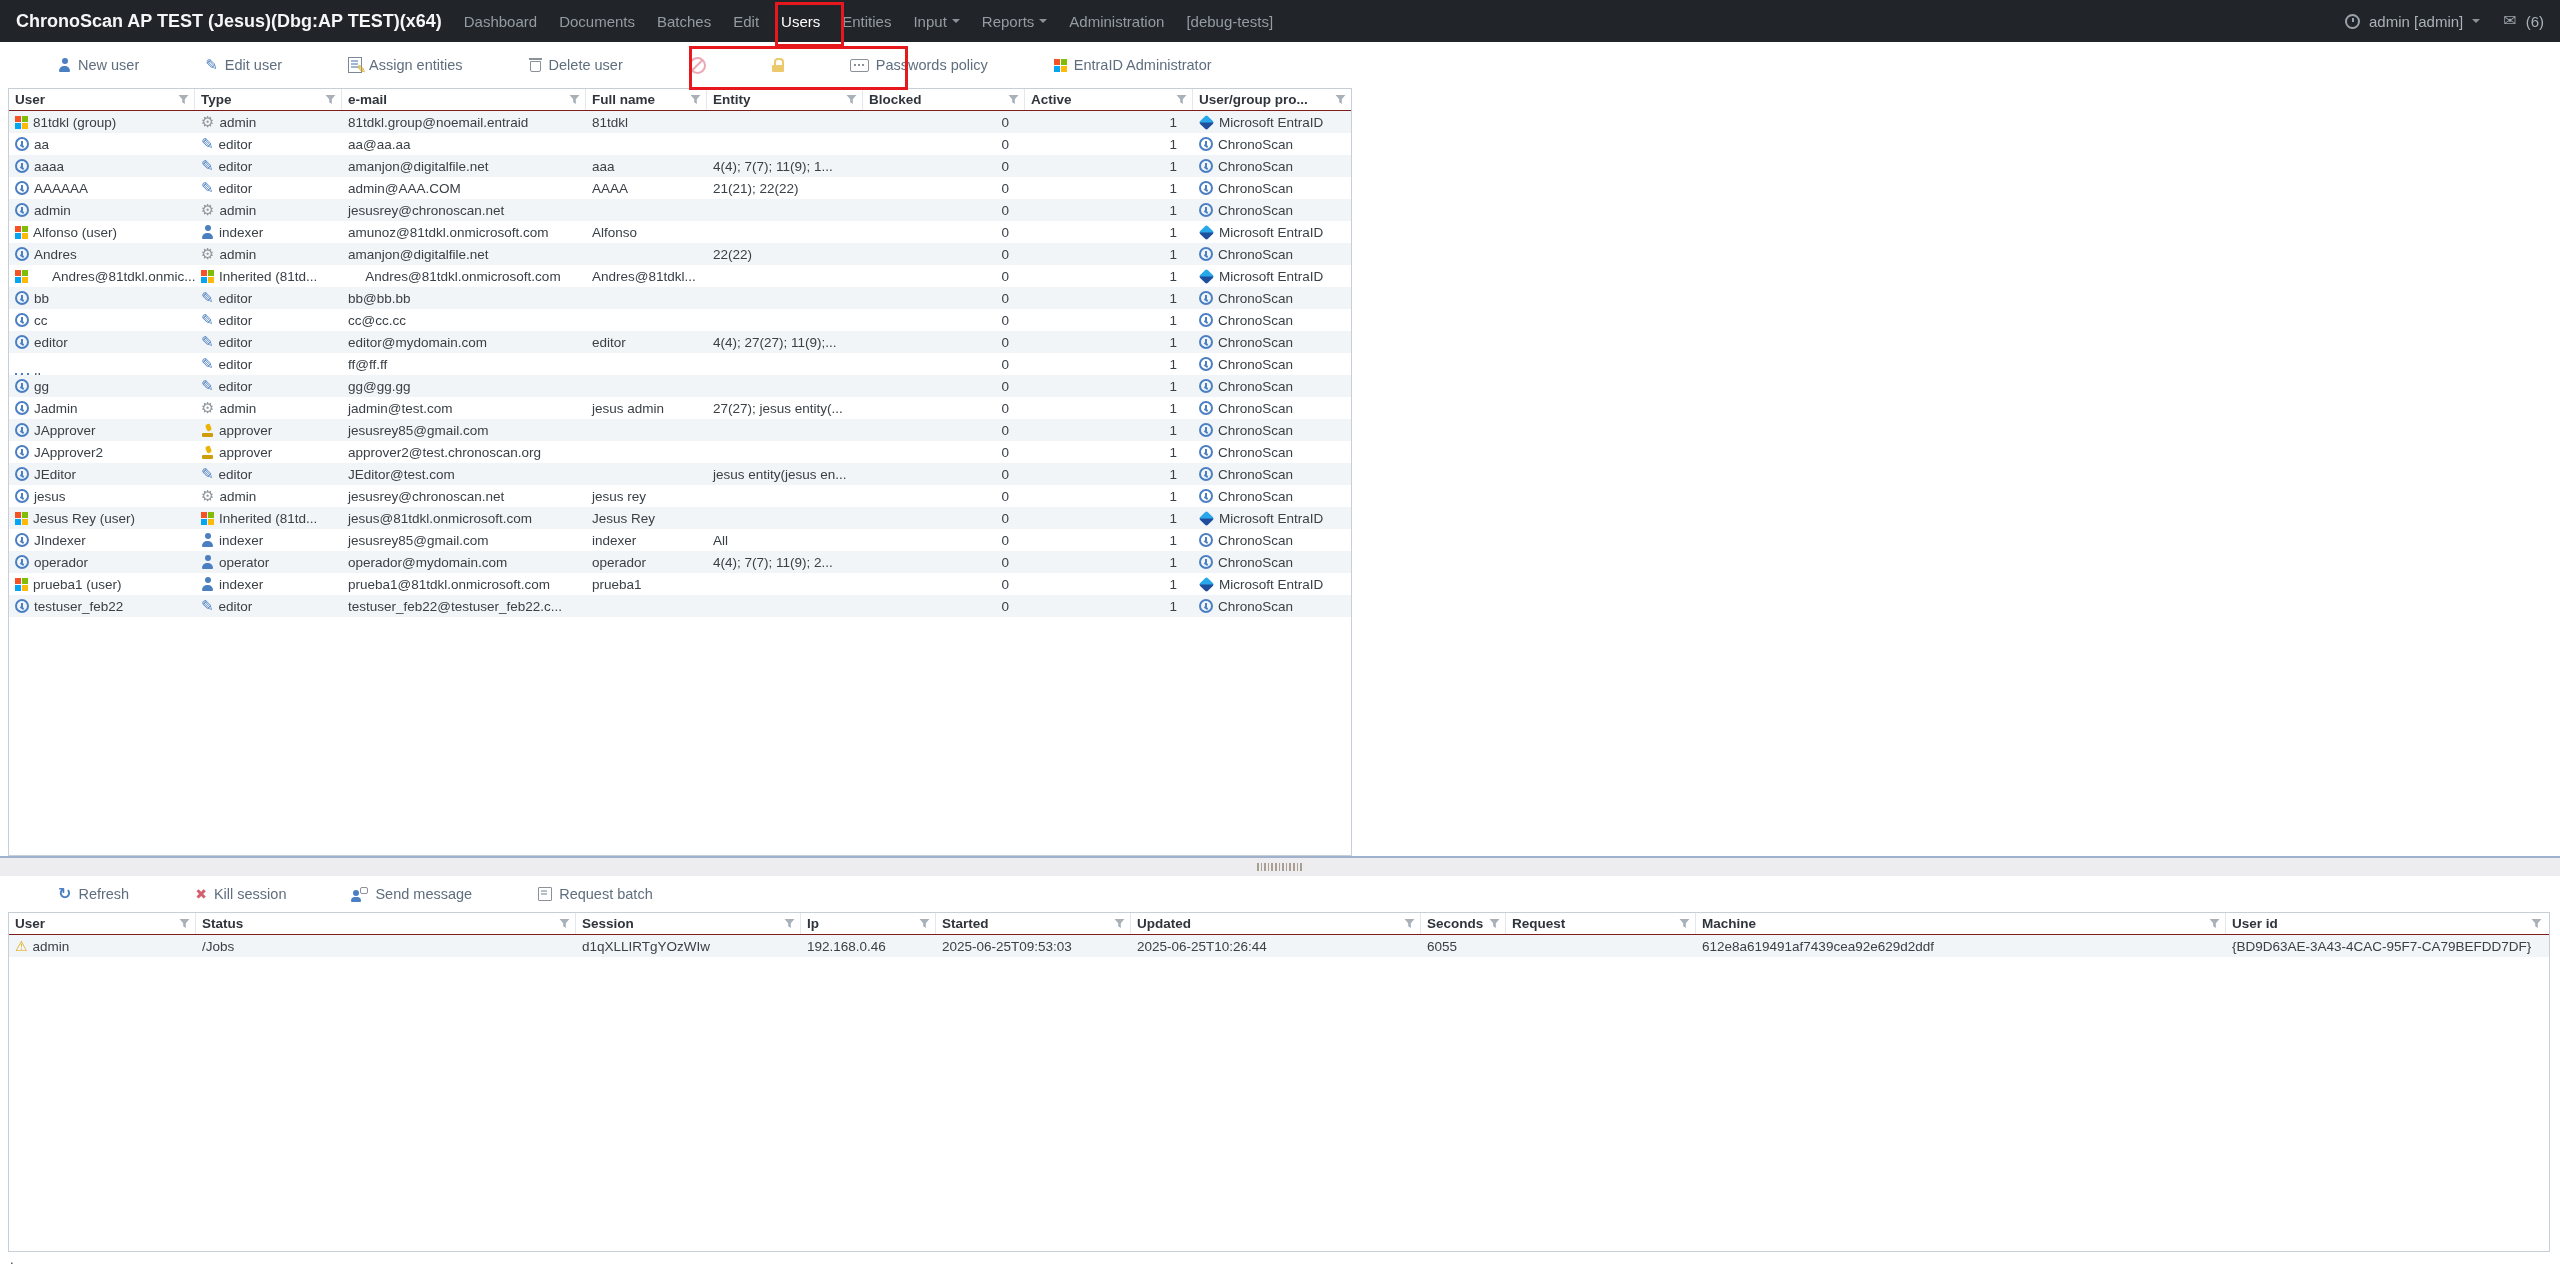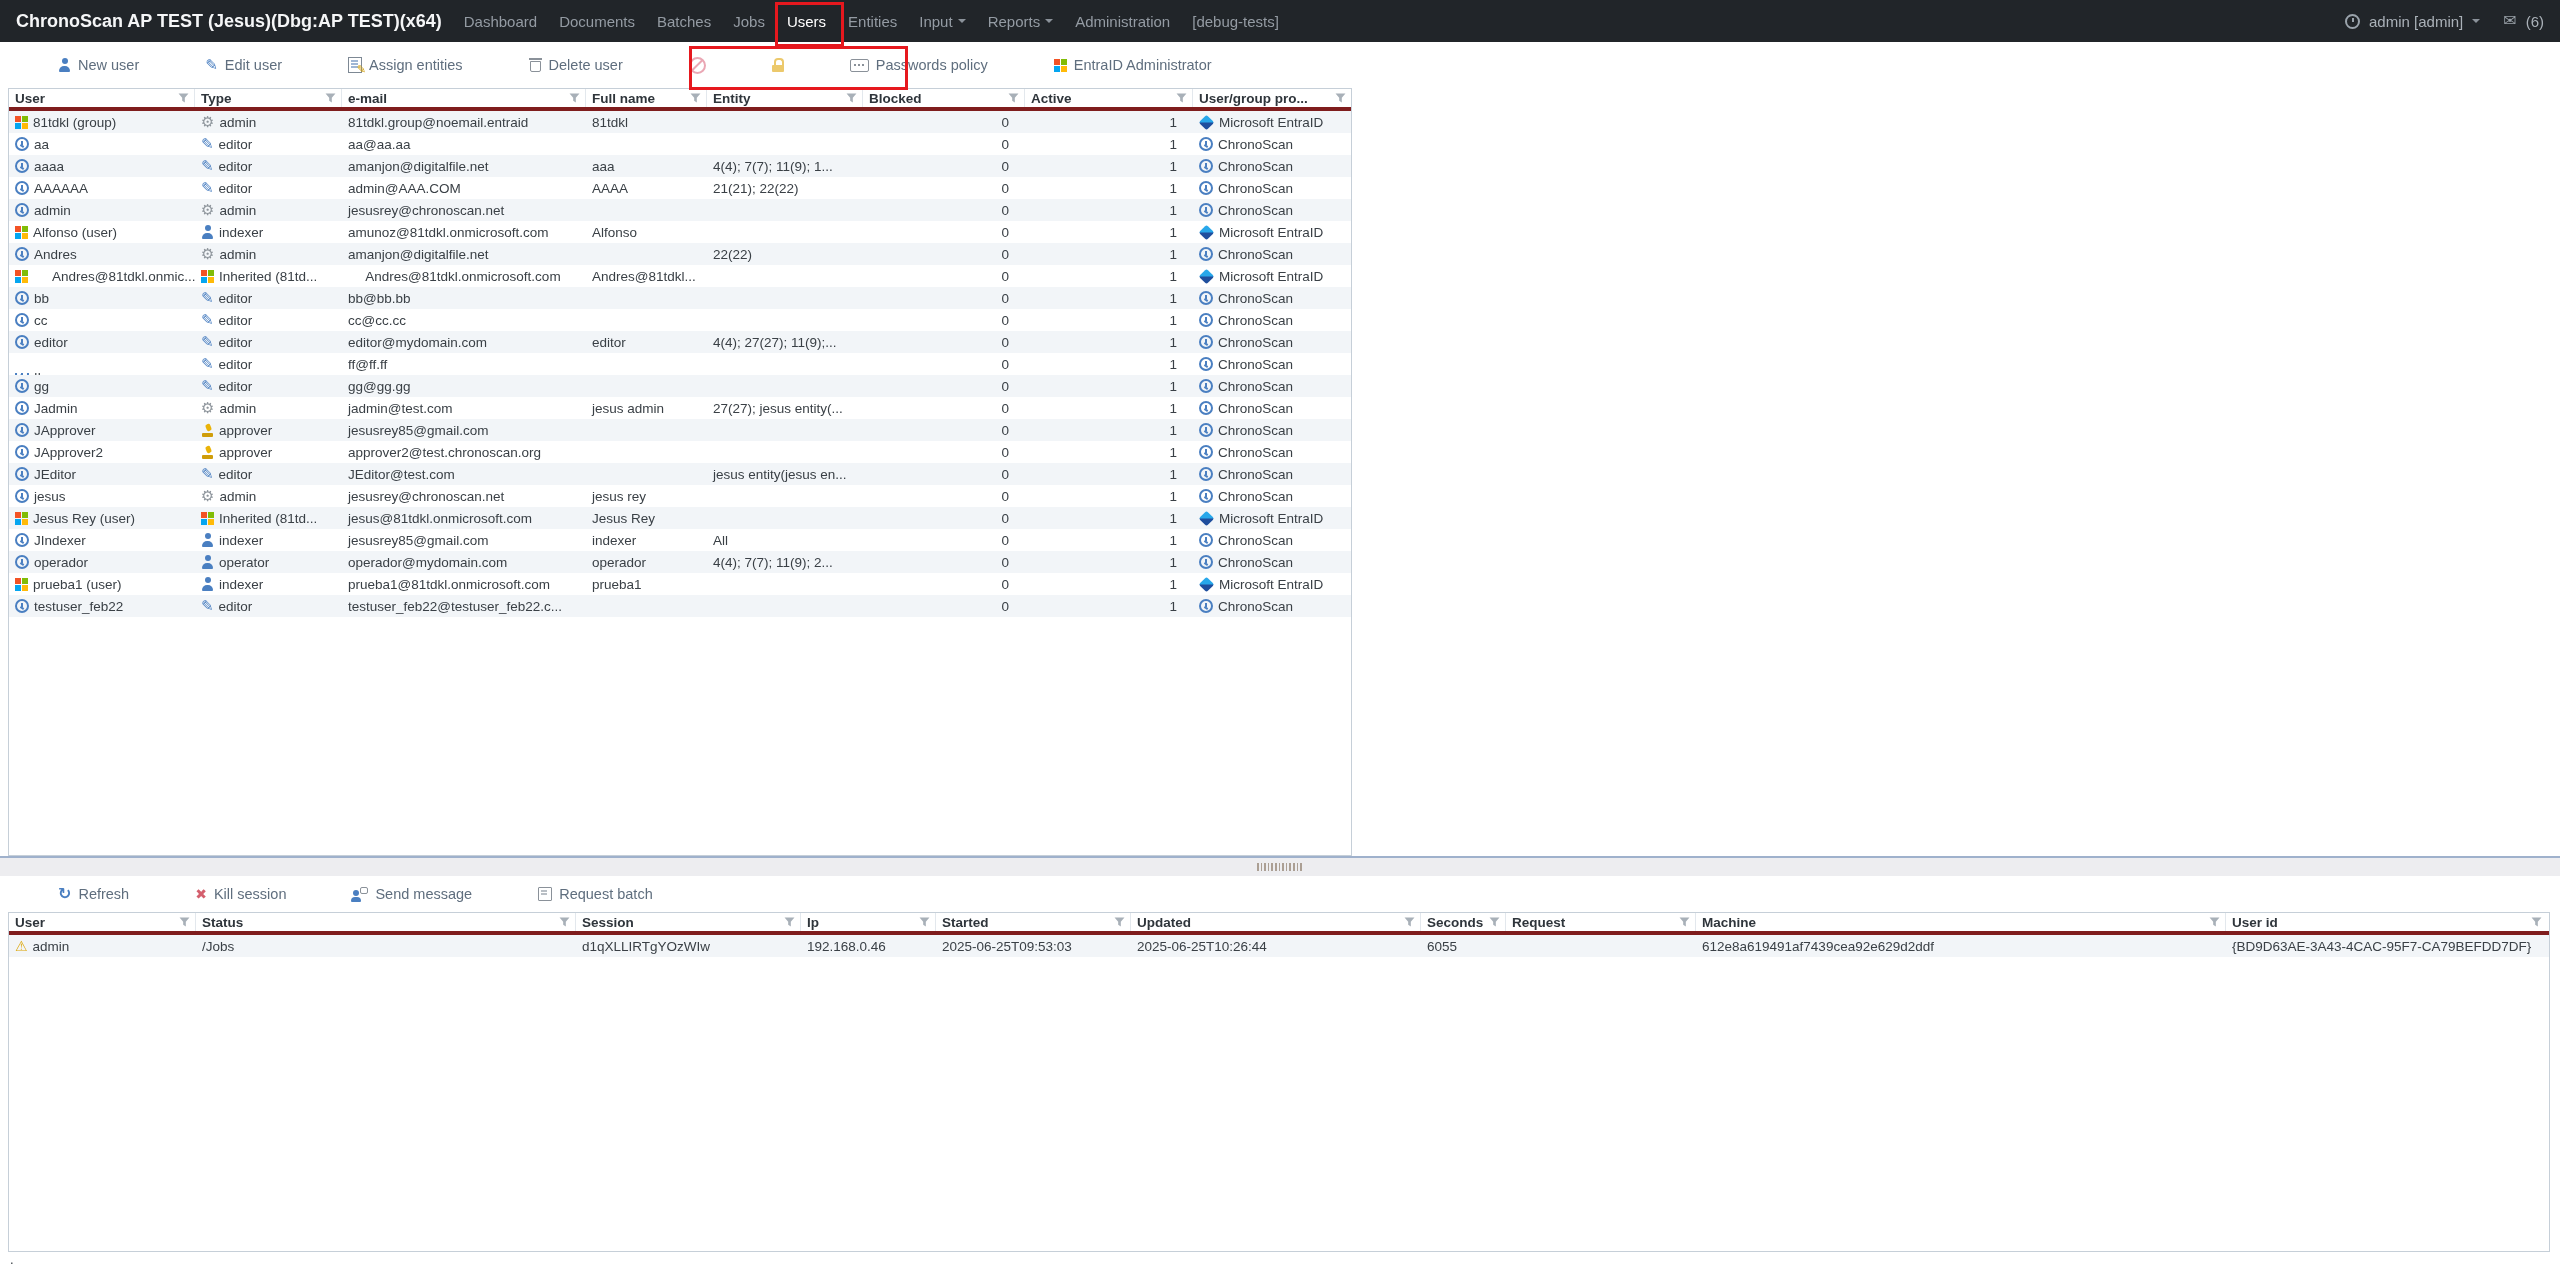--- a/index.html
+++ b/index.html
@@ -70,21 +70,21 @@
   .send-message-icon::before{content:"";position:absolute;top:3px;left:1px;width:6px;height:6px;border-radius:50%;background:#4a7fc1;}
   .send-message-icon::after{content:"";position:absolute;bottom:-1px;left:-1px;width:10px;height:5px;border-radius:4px 4px 1px 1px;background:#4a7fc1;}
   .send-message-icon .bubble{position:absolute;top:0;right:0;width:6px;height:5px;border:1px solid #8a9199;border-radius:2px;background:#fff;}
   .request-batch-icon{width:12px;height:12px;border:1px solid #8a9199;border-radius:1px;}
   .request-batch-icon::after{content:"";position:absolute;top:2px;left:2px;width:6px;height:2px;background:#b9bfc5;box-shadow:0 3px #b9bfc5;}
   .warning-icon{font-family:"DejaVu Sans",sans-serif;font-size:14px;color:#dca607;line-height:1;}
   .envelope-icon{font-family:"DejaVu Sans",sans-serif;font-size:16px;color:#9aa1a8;line-height:1;}
   .filter-icon{width:11px;height:11px;background:#a8b0b8;clip-path:polygon(5% 10%,95% 10%,62% 48%,62% 92%,38% 76%,38% 48%);flex:none;}
   
   .grid{position:absolute;background:#fff;border:1px solid #c6cfd8;box-sizing:border-box;}
-  .g-head{display:flex;height:22px;background:#fff;border-bottom:4px solid #7f1d1d;box-sizing:border-box;}
+  .g-head{display:flex;height:22px;background:#fff;border-bottom:1px solid #7f1d1d;box-sizing:border-box;}
   .g-hcell{display:flex;align-items:center;justify-content:space-between;box-sizing:border-box;
     padding:0 5px 0 6px;font-weight:bold;font-size:13.5px;color:#2f353b;border-right:1px solid #e3e8ed;
     white-space:nowrap;overflow:hidden;cursor:pointer;}
   .g-hcell:last-child{border-right:none;}
   .g-row{display:flex;height:22px;cursor:pointer;}
   .g-rows .g-row:nth-child(odd){background:#f2f5f8;}
   .g-cell{display:flex;align-items:center;gap:5px;box-sizing:border-box;padding:0 8px 0 6px;
     font-size:13.5px;color:#3a4046;white-space:nowrap;overflow:hidden;}
   .g-cell.num{justify-content:flex-end;padding-right:16px;}
   
@@ -106,21 +106,21 @@
       <span class="nav-item">
         <span>Dashboard</span>
       </span>
       <span class="nav-item">
         <span>Documents</span>
       </span>
       <span class="nav-item">
         <span>Batches</span>
       </span>
       <span class="nav-item">
-        <span>Jobs</span>
+        <span>Edit</span>
       </span>
       <span class="nav-item active">
         <span>Users</span>
       </span>
       <span class="nav-item">
         <span>Entities</span>
       </span>
       <span class="nav-item">
         <span>Input</span>
         <span class="caret"></span>

